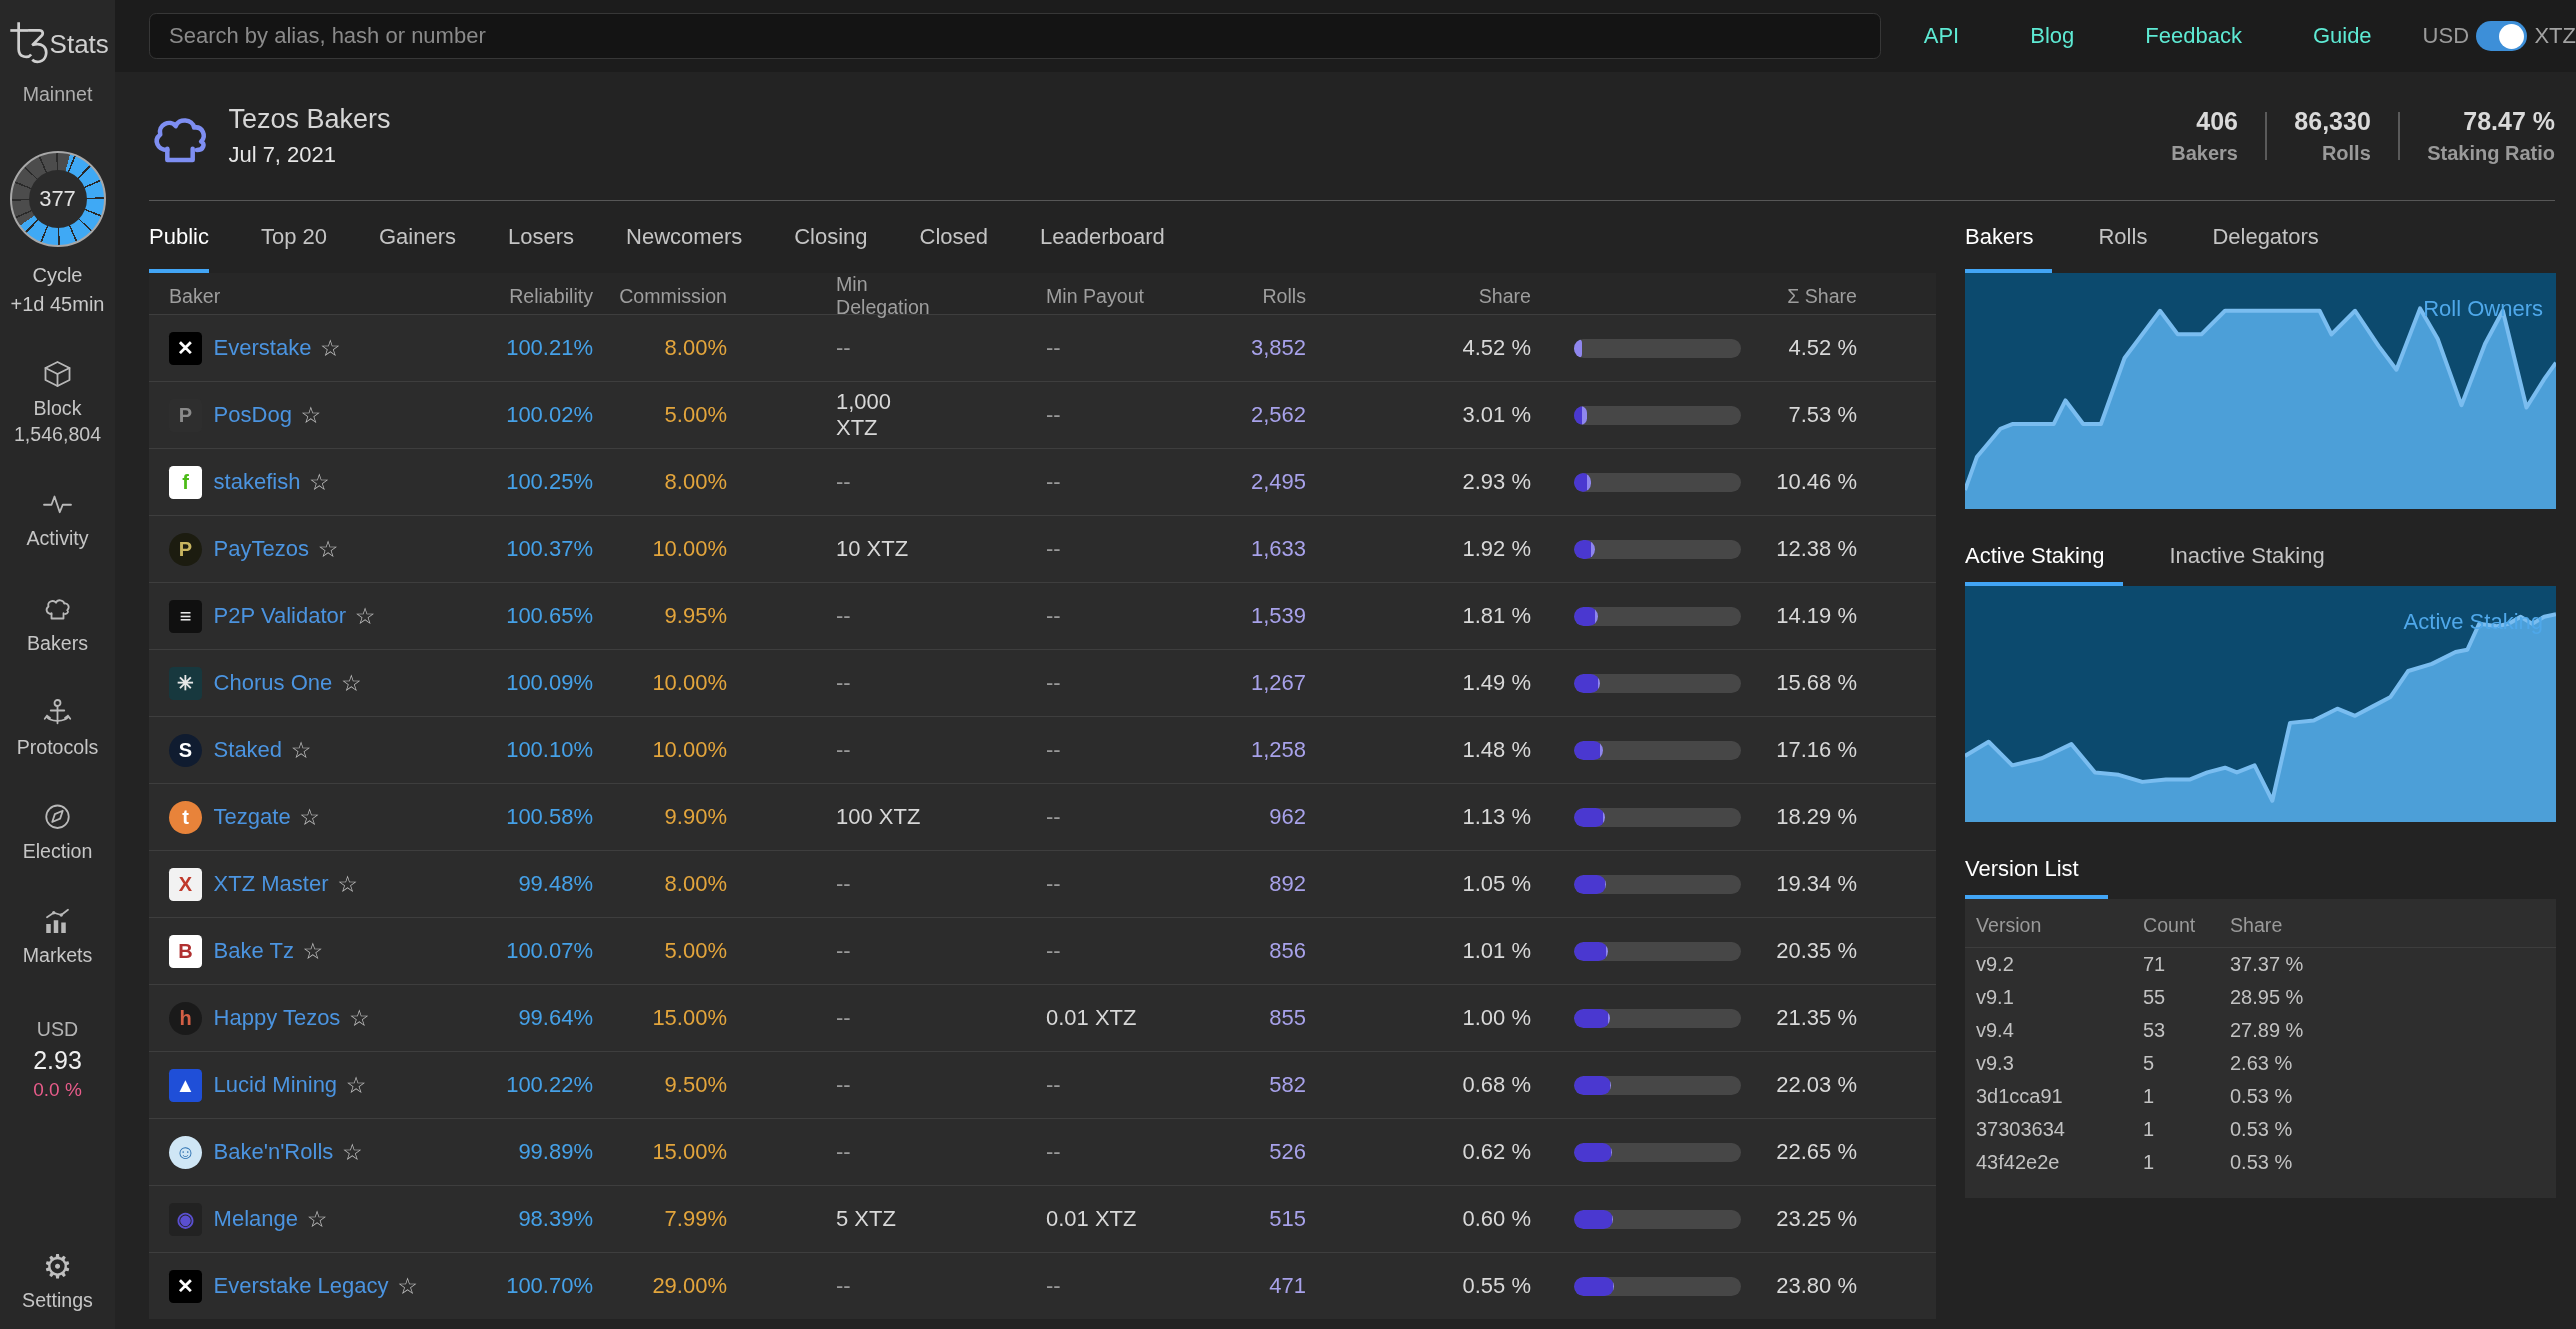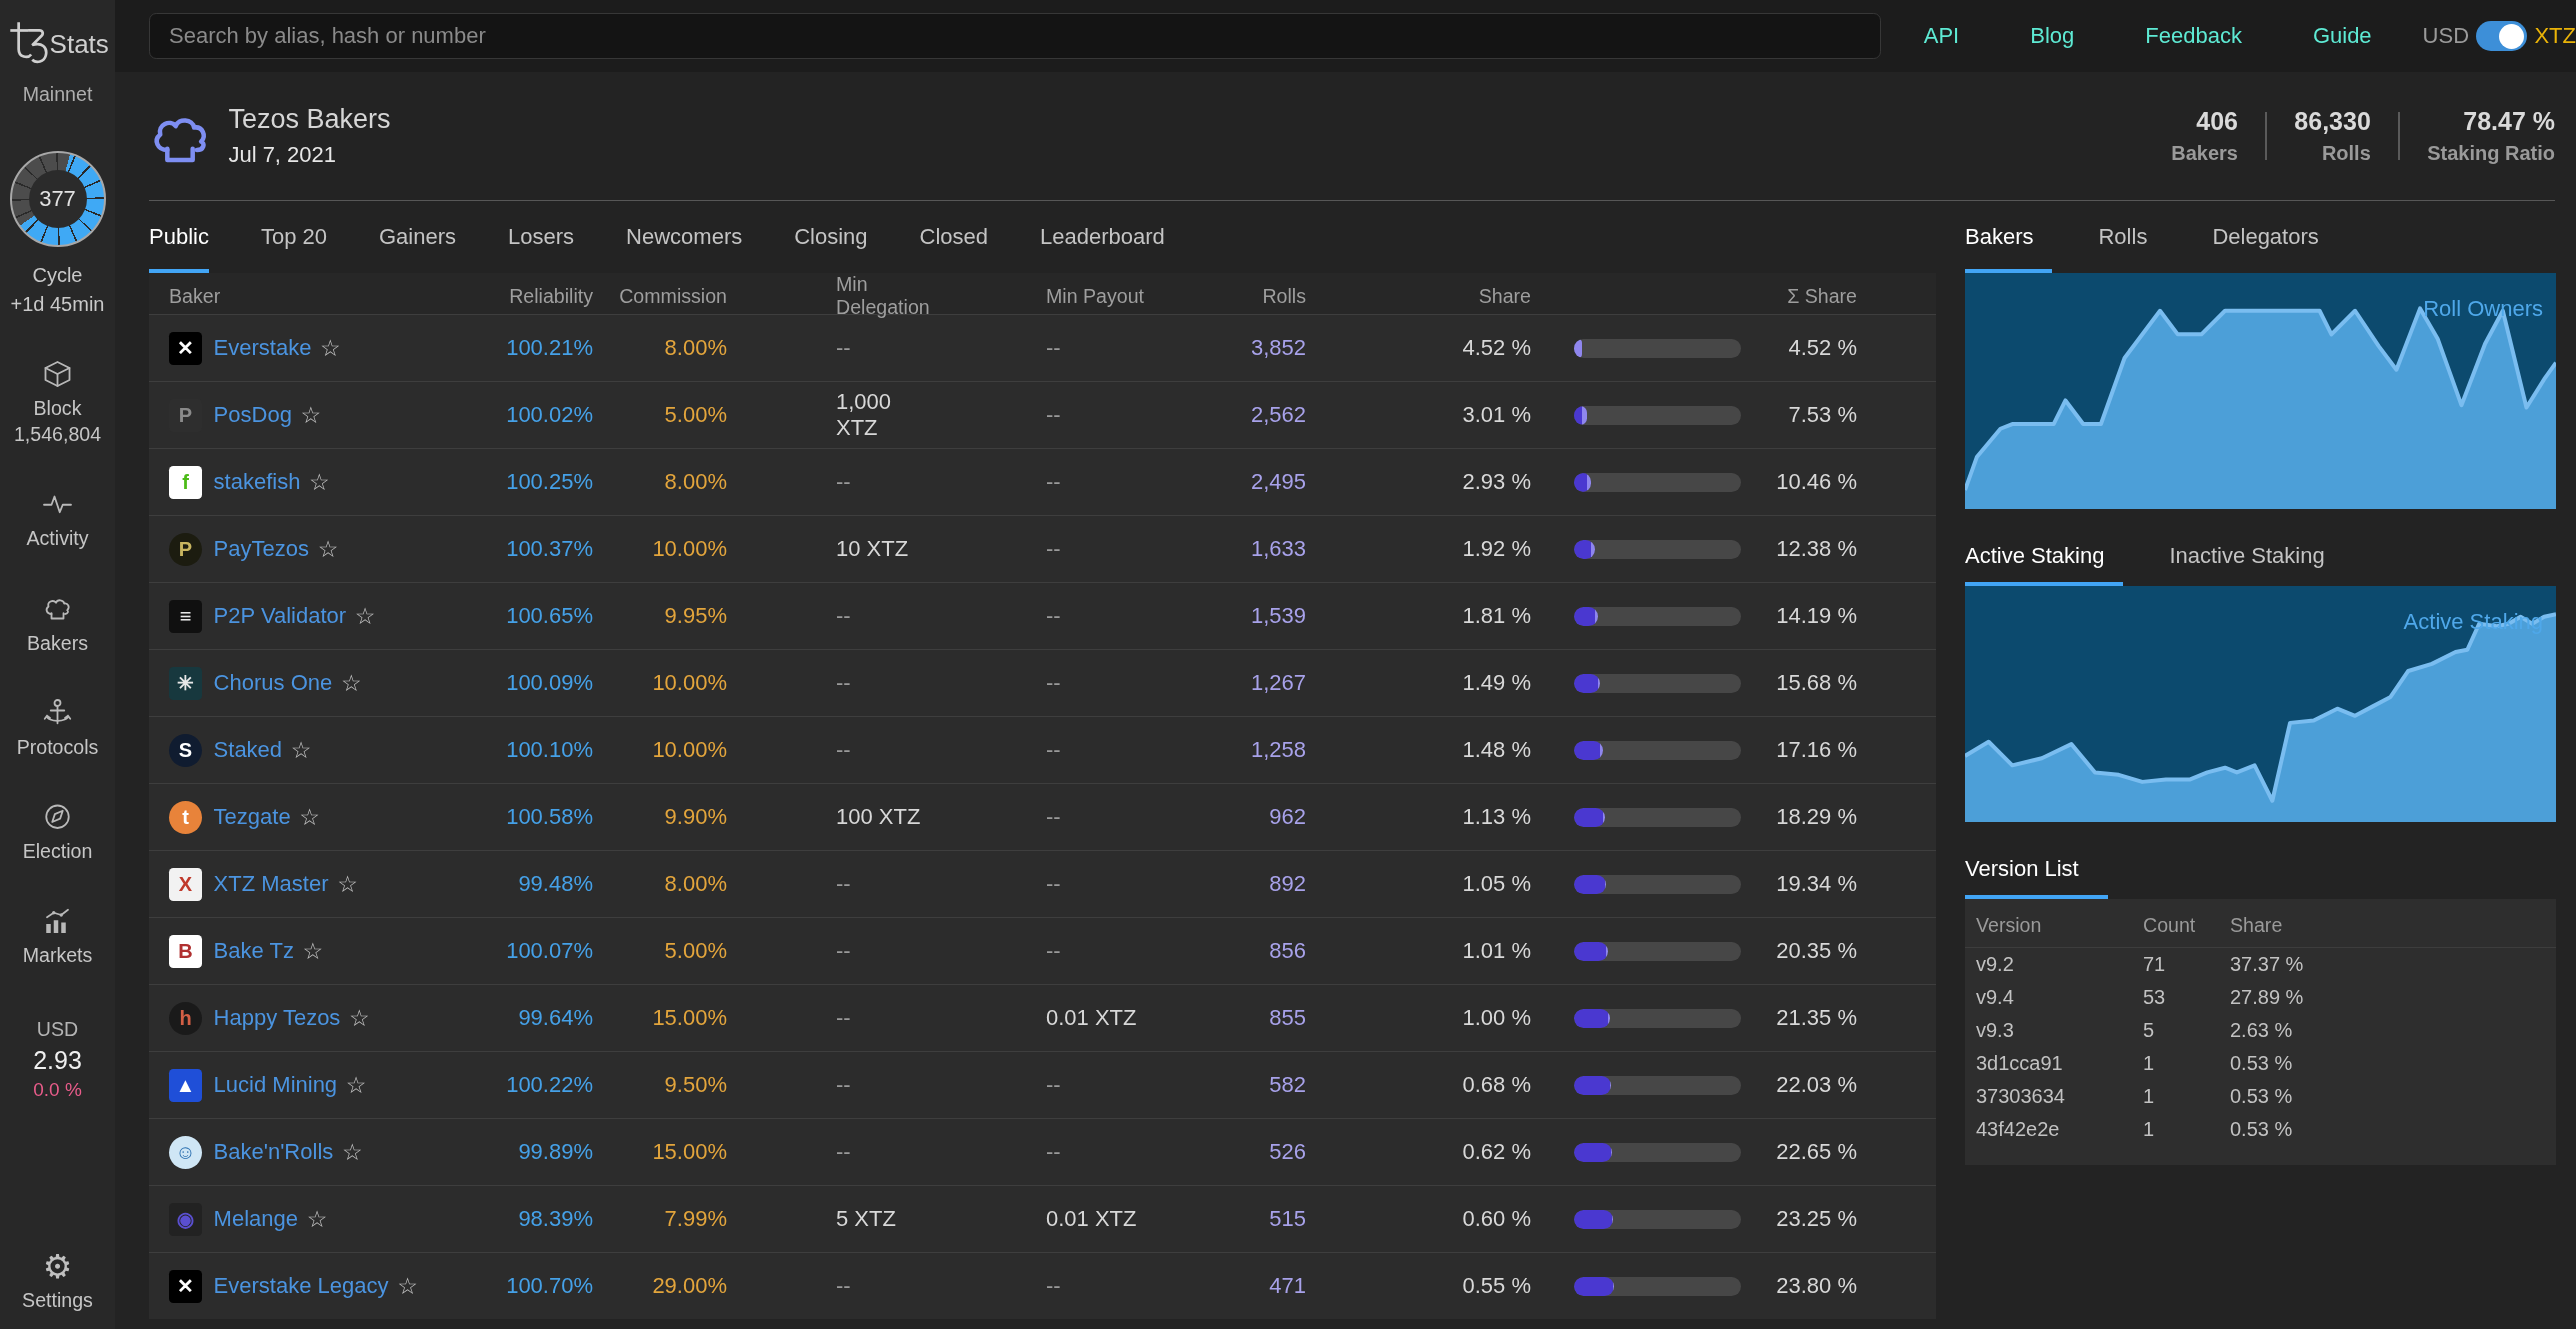--- a/index.html
+++ b/index.html
@@ -46,21 +46,21 @@
   .search-input { margin-left:34px; width:1866px; height:46px; background:#141414;
     border:1.4px solid #373737; border-radius:7.2px; color:#bdbdbd; font-size:22px; padding:0 19px;
     font-family:"Liberation Sans", sans-serif; outline:none; }
   .search-input::placeholder { color:#8a8a8a; }
   .top-links { display:flex; align-items:center; margin-left:43px; gap:71px; }
   .top-link { font-size:22px; color:#5eead4; cursor:pointer; white-space:nowrap; }
   .currency-toggle { display:flex; align-items:center; margin-left:51px; }
   .cur-left { font-size:22px; color:#9a9a9a; }
   .toggle-pill { width:51px; height:30px; border-radius:15px; background:#3d8fd8; margin:0 7.2px; position:relative; cursor:pointer; }
   .toggle-knob { position:absolute; top:2.9px; left:23px; width:25px; height:25px; border-radius:50%; background:#ffffff; }
-  .cur-right { font-size:22px; color:#eab308; }
+  .cur-right { font-size:22px; color:#a3a3a3; }
   
   .main { position:absolute; left:115px; top:72px; width:2461px; height:1257px; background:#232323; }
   .page-header { height:129px; margin:0 21px 0 34px; border-bottom:1.4px solid #575757;
     display:flex; align-items:center; }
   .chef-icon-lg { flex:0 0 auto; }
   .title-block { margin-left:17.4px; }
   .page-title { font-size:27px; color:#d6d6d6; }
   .page-date { margin-top:7.2px; font-size:22px; color:#e6e6e6; }
   .header-stats { margin-left:auto; display:flex; align-items:center; }
   .hstat { text-align:right; padding:0 27.5px;font-weight:bold; }
@@ -654,20 +654,25 @@
               <div>Count</div>
               <div>Share</div>
             </div>
           <div id="vbody">
               <div class="vgrid vrow">
                 <div>v9.2</div>
                 <div>71</div>
                 <div>37.37 %</div>
               </div>
               <div class="vgrid vrow">
+                <div>v9.1</div>
+                <div>55</div>
+                <div>28.95 %</div>
+              </div>
+              <div class="vgrid vrow">
                 <div>v9.4</div>
                 <div>53</div>
                 <div>27.89 %</div>
               </div>
               <div class="vgrid vrow">
                 <div>v9.3</div>
                 <div>5</div>
                 <div>2.63 %</div>
               </div>
               <div class="vgrid vrow">

